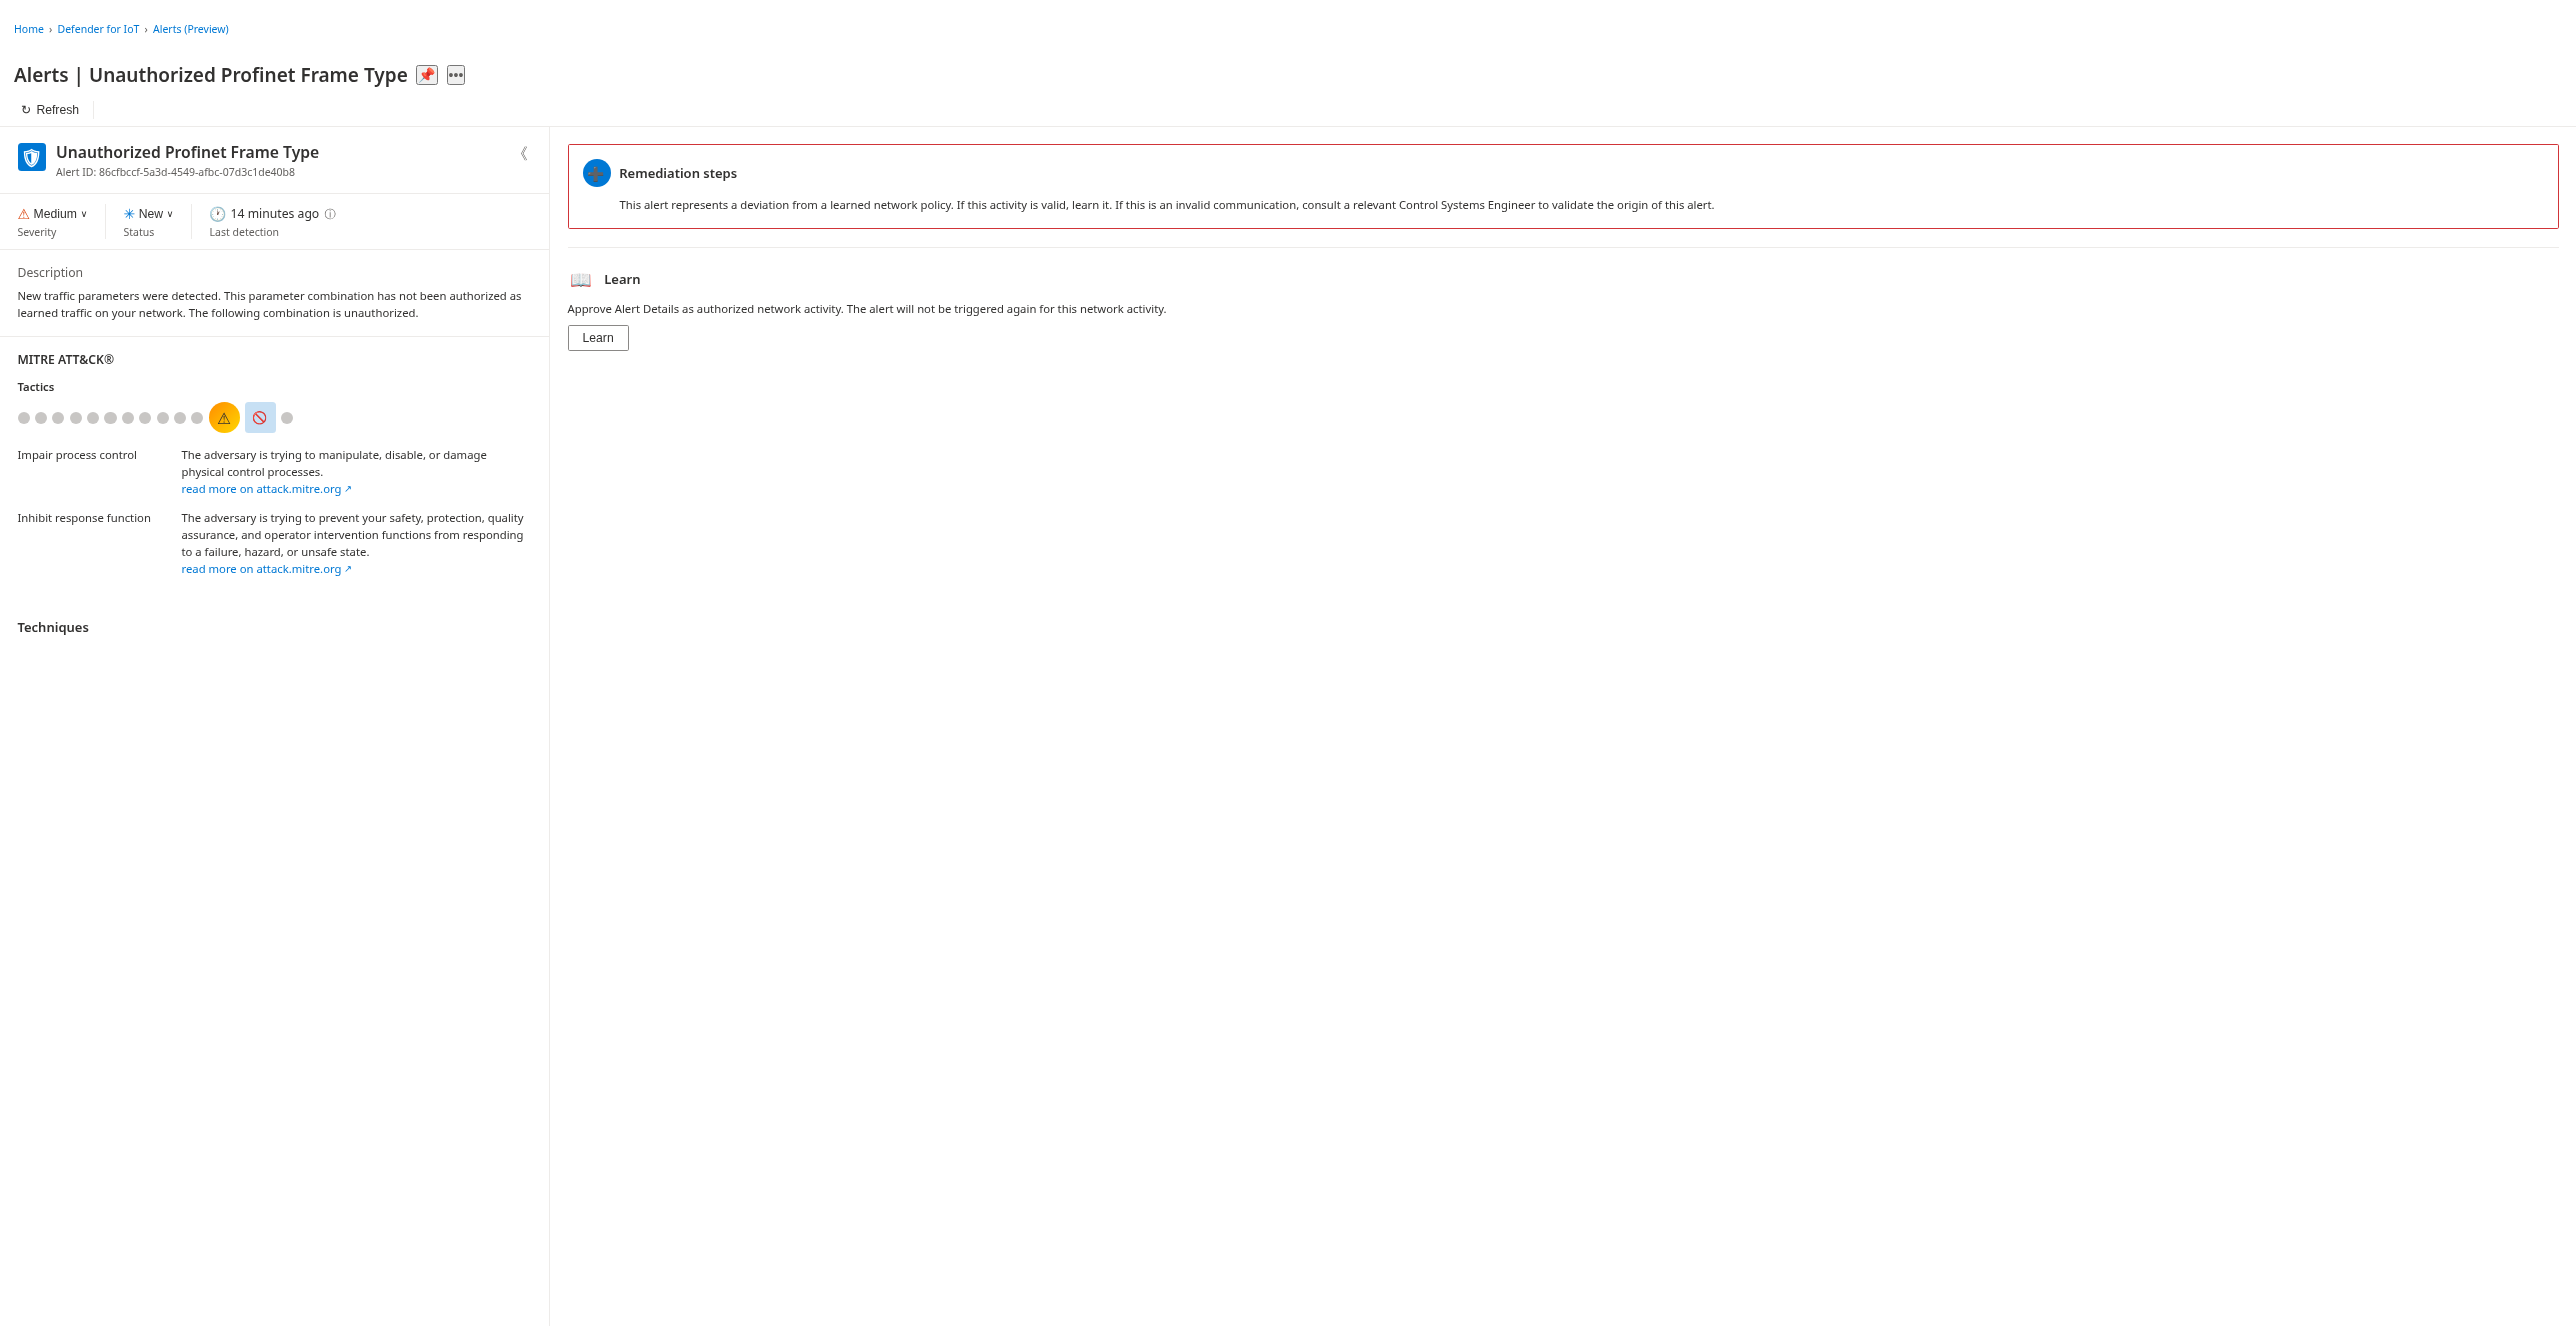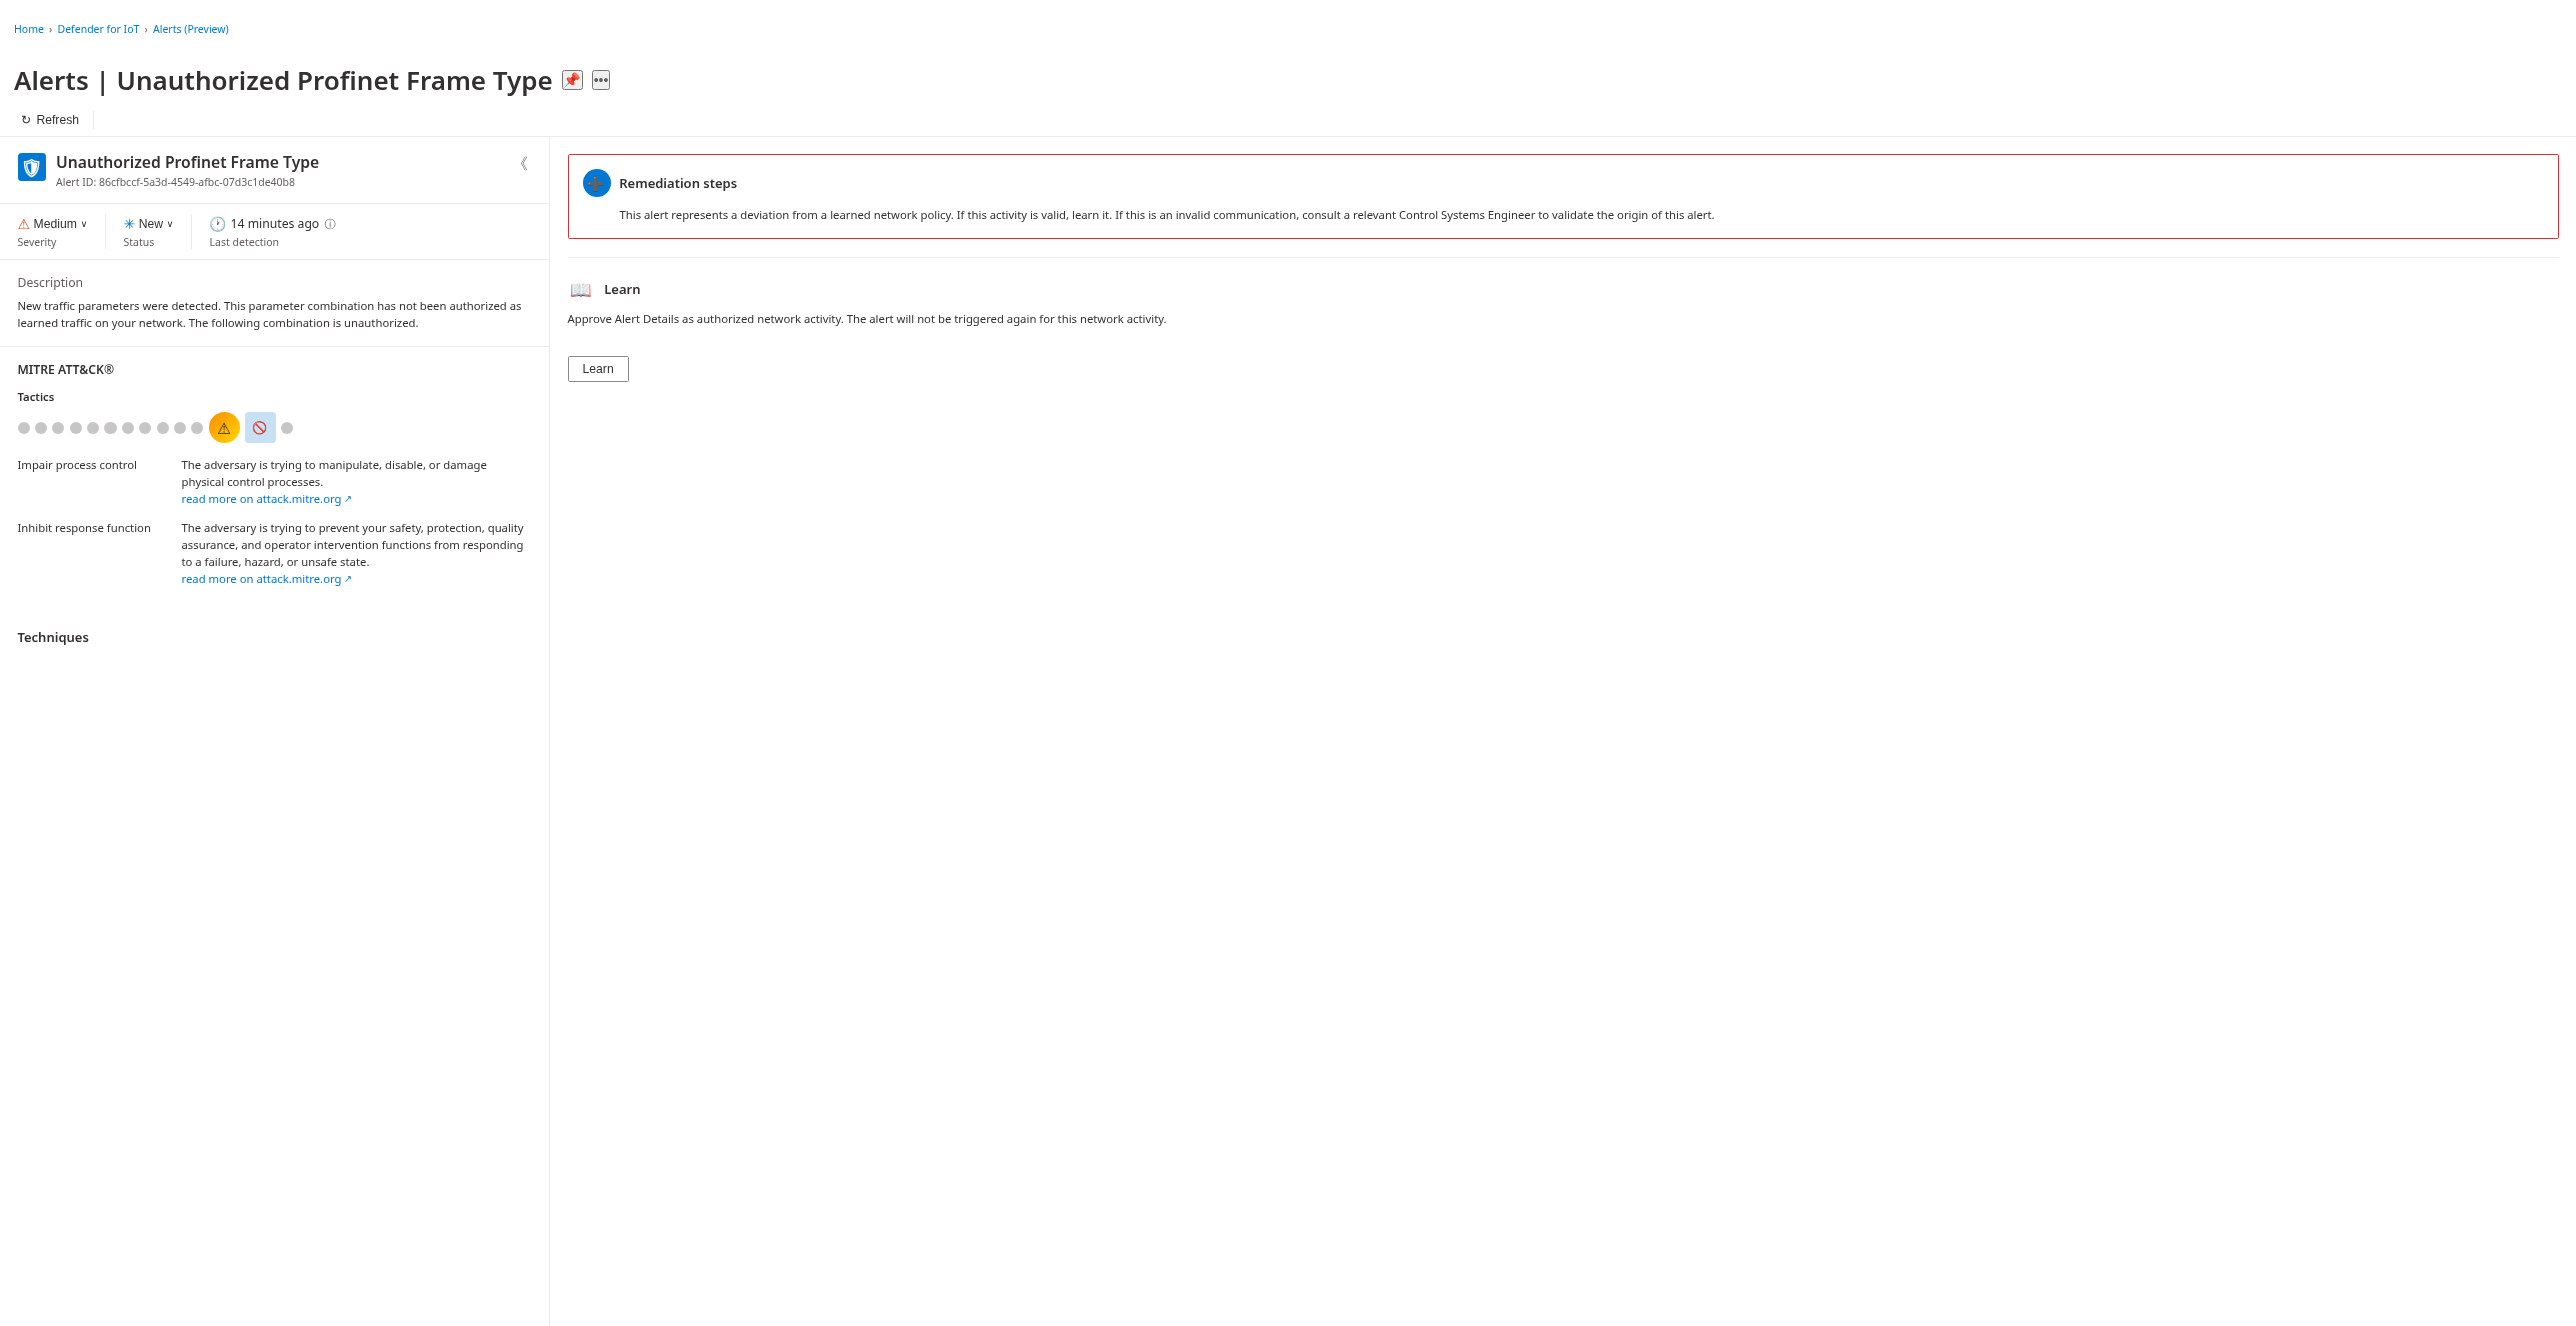--- a/index.html
+++ b/index.html
@@ -3,21 +3,21 @@
   <meta charset="utf-8">
   <style>
     * { box-sizing: border-box; margin: 0; padding: 0; }
     body { font-family: 'Segoe UI', system-ui, sans-serif; font-size: 12.2px; color: #323130; background: #fff; }
 
     .breadcrumb { display: flex; align-items: center; gap: 5.2px; padding: 22px 14px; font-size: 10.5px; color: #0078d4; }
     .breadcrumb span { color: #605e5c; }
     .breadcrumb a { color: #0078d4; text-decoration: none; cursor: pointer; }
 
     .page-title { display: flex; align-items: center; gap: 8.7px; padding: 3.5px 14px 7px; }
-    .page-title h1 { font-size: 26px; font-weight: 600; color: #323130; }
+    .page-title h1 { font-size: 19px; font-weight: 600; color: #323130; }
     .page-title .pin-icon { color: #605e5c; font-size: 14px; cursor: pointer; }
     .page-title .more-icon { color: #605e5c; font-size: 14px; cursor: pointer; }
 
     .toolbar { display: flex; align-items: center; gap: 7px; padding: 5.2px 14px; border-bottom: 0.9px solid #edebe9; }
     .refresh-btn { display: flex; align-items: center; gap: 5.2px; background: none; border: none; color: #323130; cursor: pointer; font-size: 12.2px; padding: 3.5px 7px; border-radius: 1.7px; }
     .toolbar-divider { width: 0.9px; height: 17.5px; background: #edebe9; }
 
     .main-content { display: flex; height: calc(100vh - 96px); }
 
     .left-panel { width: 550px; border-right: 0.9px solid #edebe9; overflow-y: auto; position: relative; }
@@ -81,21 +81,21 @@
     .remediation-icon { width: 28px; height: 28px; background: #0078d4; border-radius: 50%; display: flex; align-items: center; justify-content: center; color: white; font-size: 14px; }
     .remediation-title { font-size: 13px; font-weight: 600; color: #323130; }
     .remediation-body { font-size: 11.3px; color: #323130; line-height: 1.6; padding-left: 37px; }
 
     .divider-line { height: 0.9px; background: #edebe9; margin: 0 17.5px; }
 
     .learn-section { padding: 17.5px; }
     .learn-header { display: flex; align-items: center; gap: 8.7px; margin-bottom: 7px; }
     .learn-icon { width: 28px; height: 28px; display: flex; align-items: center; justify-content: center; color: #0078d4; font-size: 17.5px; }
     .learn-title { font-size: 13px; font-weight: 600; color: #323130; }
-    .learn-desc { font-size: 11.3px; color: #323130; line-height: 1.6; margin-bottom: 28px; }
+    .learn-desc { font-size: 11.3px; color: #323130; line-height: 1.6; margin-bottom: 7px; }
     .learn-btn { padding: 5.2px 14px; border: 0.9px solid #8a8886; background: #fff; cursor: pointer; font-size: 12.2px; border-radius: 1.7px; color: #323130; }
 
     
     .left-panel::-webkit-scrollbar { width: 7px; }
     .left-panel::-webkit-scrollbar-track { background: #f3f2f1; }
     .left-panel::-webkit-scrollbar-thumb { background: #c8c6c4; border-radius: 3.5px; }
 
     .chevron { font-size: 9.6px; }
   </style>
 </head>

